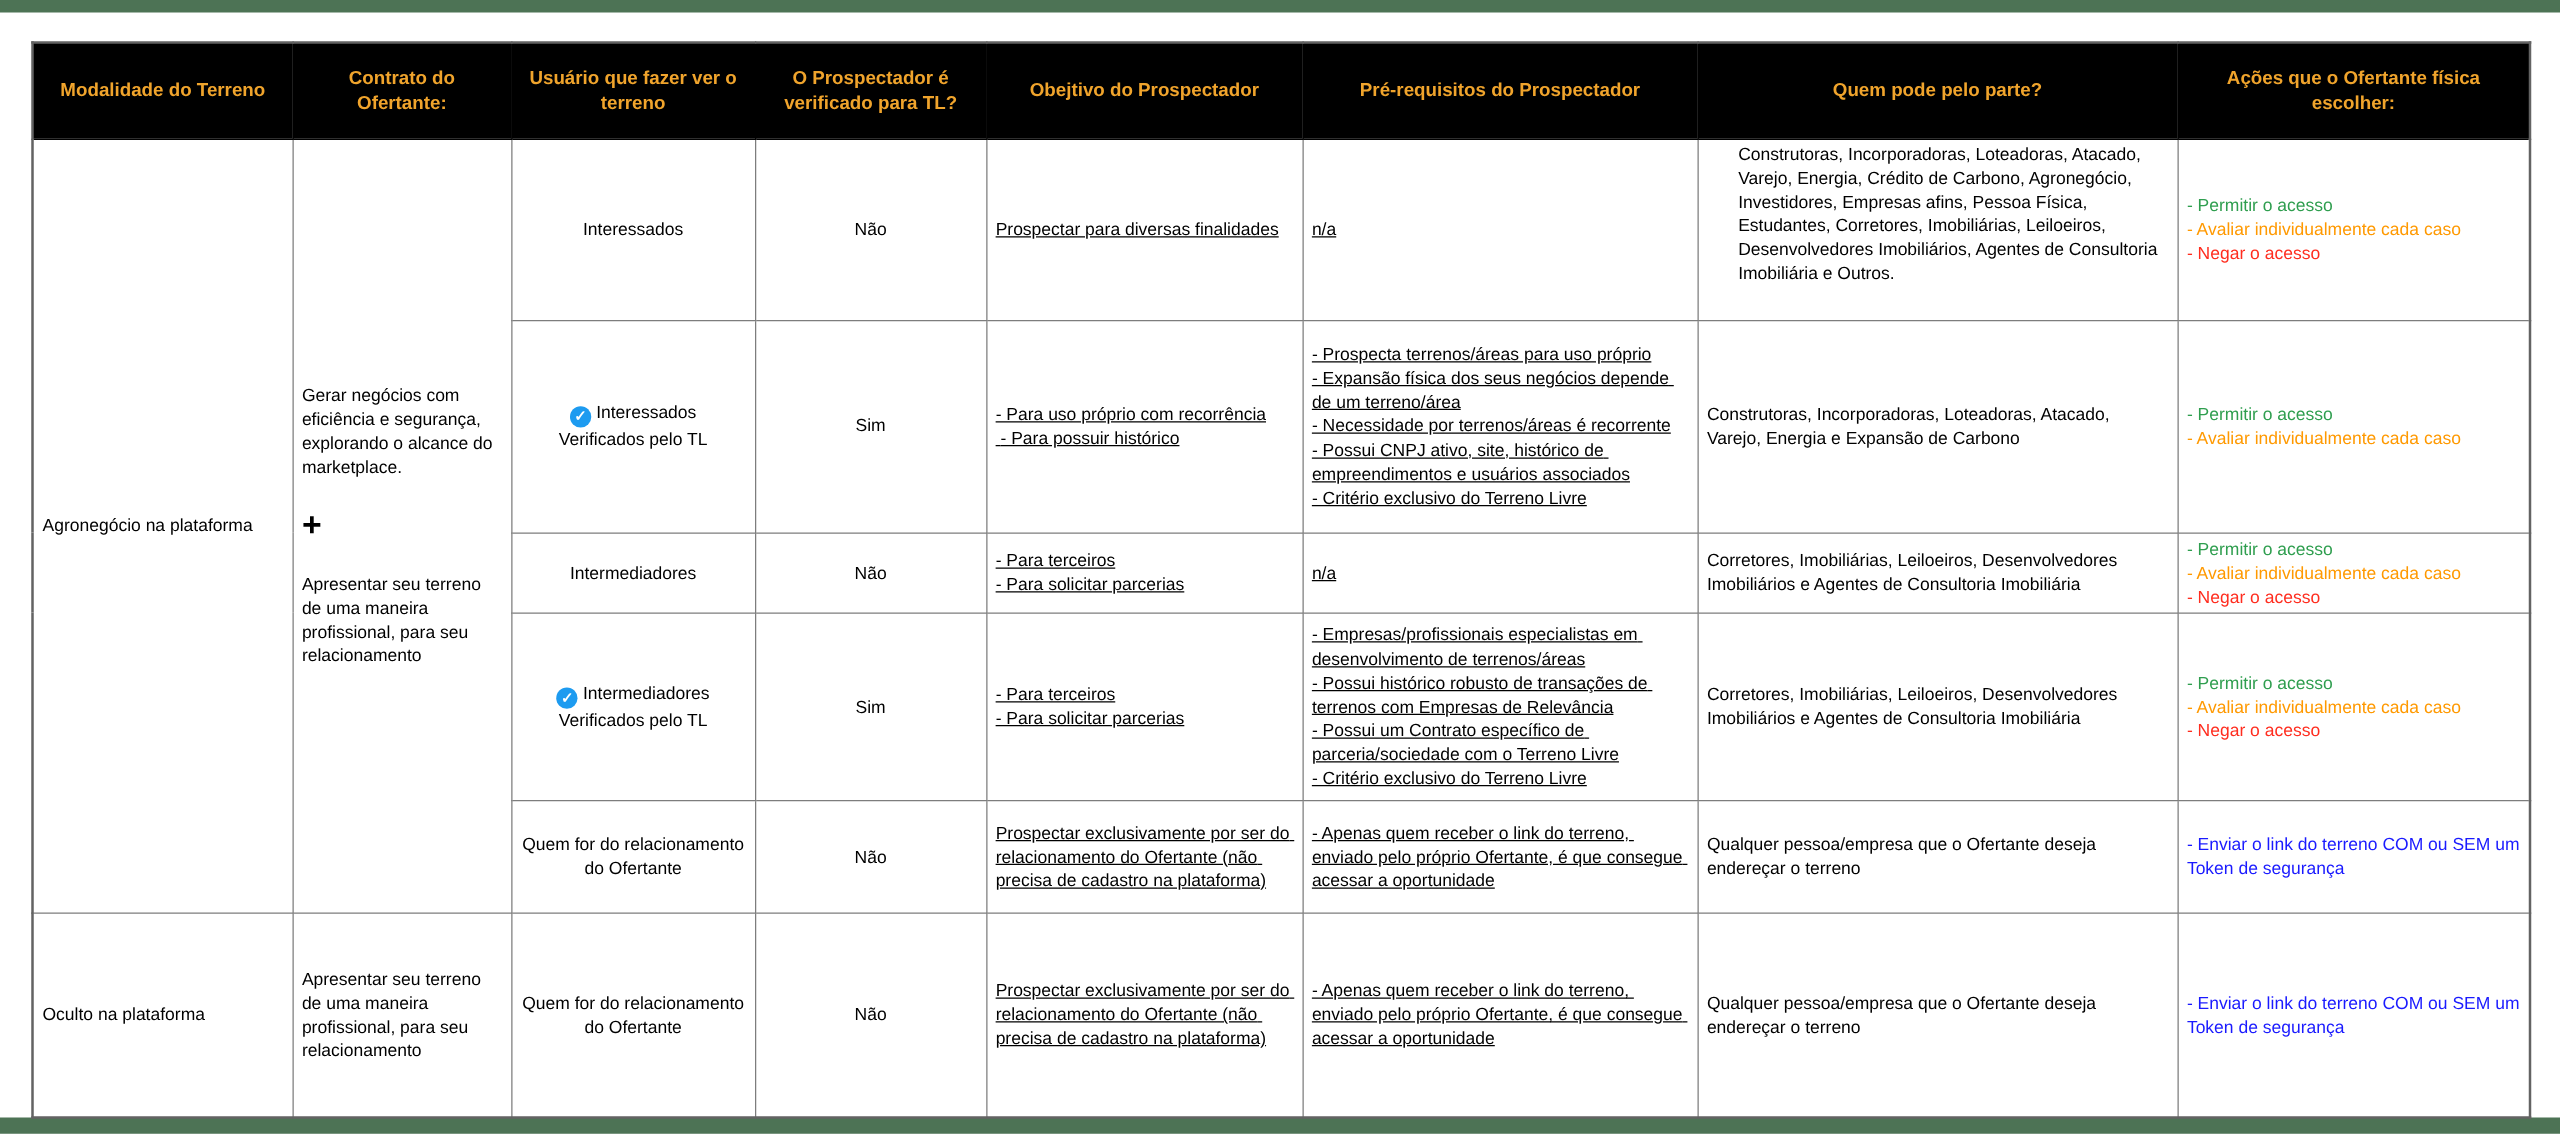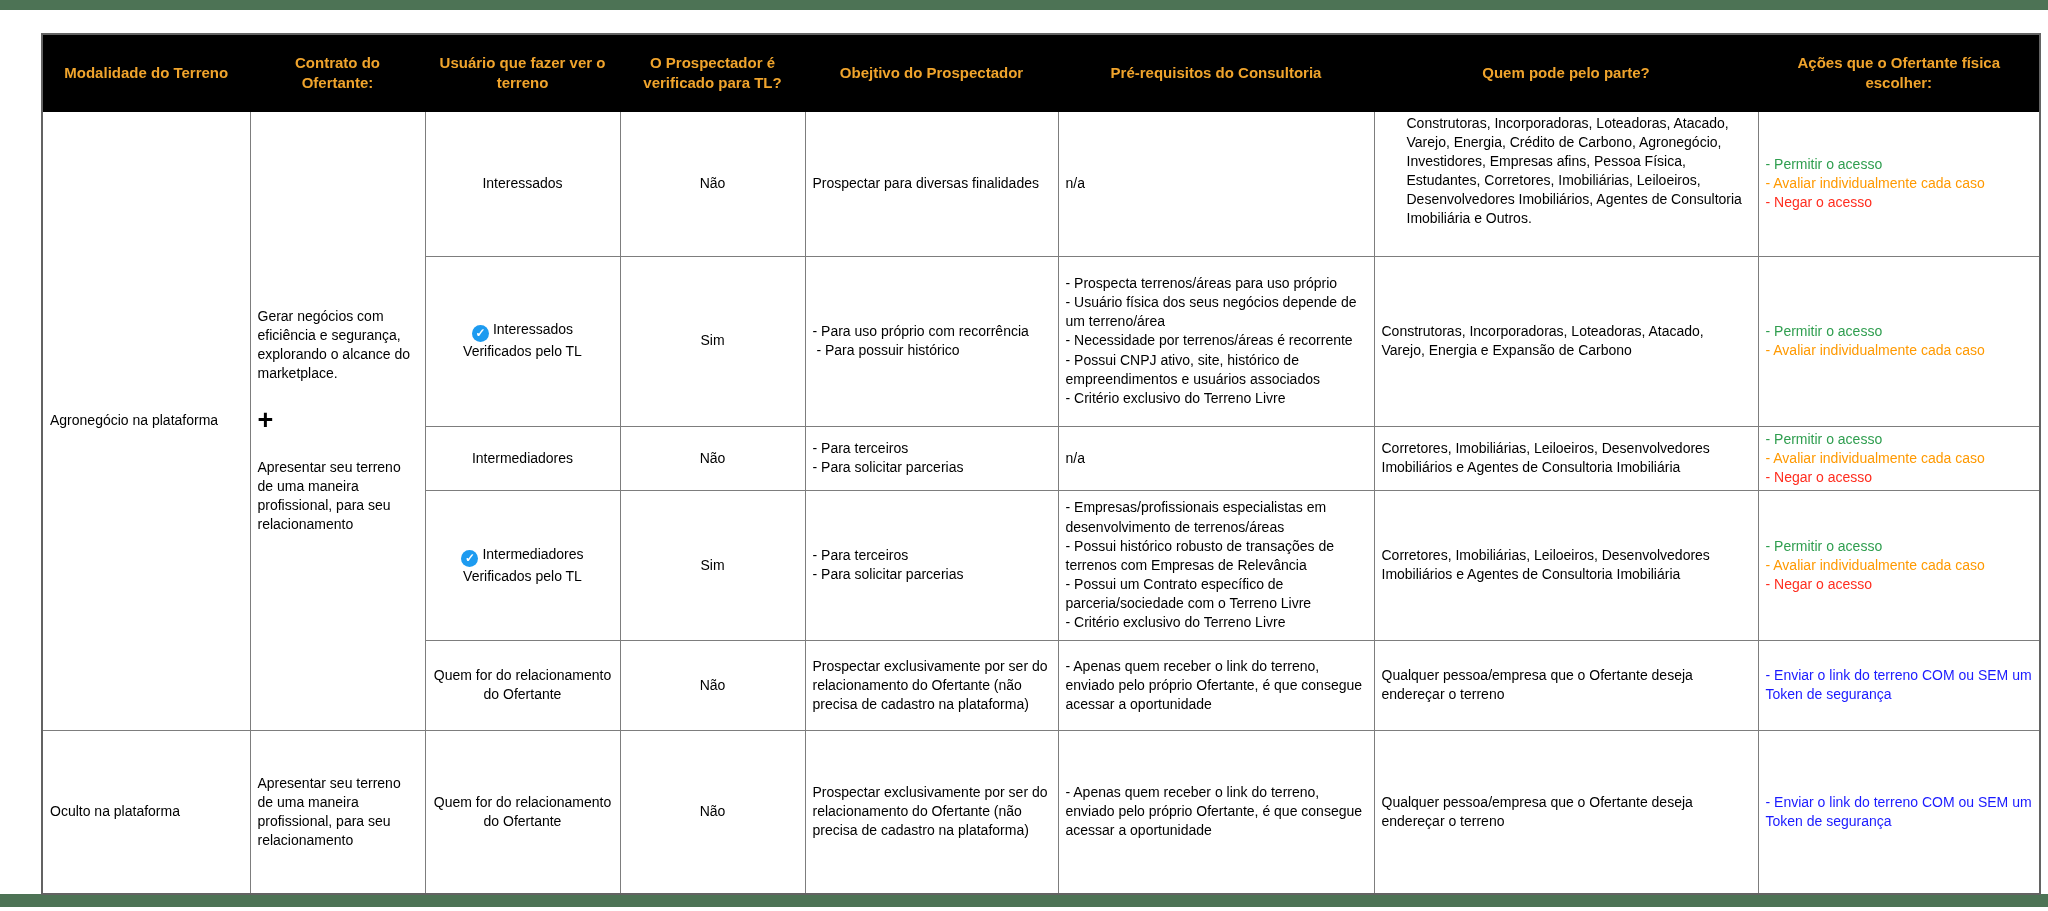--- a/index.html
+++ b/index.html
@@ -12,21 +12,20 @@
   }
   .accent-bar { position: absolute; left: 0; width: 2048px; }
   #topbar { top: 0; height: 10px; background: var(--top-bar-color, #4d7355); }
   #bottombar { top: 894px; height: 13px; background: var(--bottom-bar-color, #4d7355); }
 
   table#permits {
     position: absolute; left: 25px; top: 33px; width: 1998px;
     border-collapse: collapse; table-layout: fixed;
     font-size: 14px; line-height: 1.36;
     border: 2px solid #636363;
-    margin-left: 16px;
   }
   th {
     background: var(--header-bg, #000);
     color: var(--header-text, #f0a42c);
     font-weight: bold; font-size: 15px; line-height: 1.3;
     text-align: center; vertical-align: middle;
     padding: 4px 10px; border: 1px solid #000;
   }
   td {
     border: 1px solid #7d7d7d;
@@ -38,21 +37,21 @@
   tr.h1 { height: 145px; }
   tr.h2 { height: 170px; }
   tr.h3 { height: 62px; }
   tr.h4 { height: 150px; }
   tr.h5 { height: 90px; }
   tr.h6 { height: 164px; }
 
   td.tc { text-align: center; }
   td.tl { text-align: left; }
   td.vtop { vertical-align: top; padding-top: 2px; padding-left: 32px; }
-  .ml { white-space: pre-wrap; }
+  .ml { white-space: pre-wrap; text-decoration: underline; }
 
   .plus { font-size: 27px; font-weight: bold; margin: 24px 0; line-height: 1; }
 
   .badge {
     display: inline-block; width: 17px; height: 17px; border-radius: 50%;
     background: var(--verified-badge, #1d9bf0); color: #fff;
     font-size: 12px; font-weight: bold; line-height: 17px; text-align: center;
     vertical-align: -3px; margin-right: 4px;
   }
 </style>
@@ -73,21 +72,21 @@
       <col style="width:384px">
       <col style="width:282px">
   </colgroup>
   <thead>
     <tr>
       <th>Modalidade do Terreno</th>
       <th>Contrato do Ofertante:</th>
       <th>Usuário que fazer ver o terreno</th>
       <th>O Prospectador é verificado para TL?</th>
       <th>Obejtivo do Prospectador</th>
-      <th>Pré-requisitos do Consultoria</th>
+      <th>Pré-requisitos do Prospectador</th>
       <th>Quem pode pelo parte?</th>
       <th>Ações que o Ofertante física escolher:</th>
     </tr>
   </thead>
   <tbody>
 
     <tr class="h1">
       <td class="tl" rowspan="5">Agronegócio na plataforma</td>
       <td class="tl" rowspan="5">
         <div>Gerar negócios com eficiência e segurança, explorando o alcance do marketplace.</div>
@@ -107,21 +106,21 @@
     </tr>
     <tr class="h2">
       <td class="tc">
         <div><span class="badge">✓</span><span>Interessados</span></div>
         <div>Verificados pelo TL</div>
       </td>
       <td class="tc">Sim</td>
       <td class="tl ml">- Para uso próprio com recorrência
  - Para possuir histórico</td>
       <td class="tl ml">- Prospecta terrenos/áreas para uso próprio
-- Usuário física dos seus negócios depende de um terreno/área
+- Expansão física dos seus negócios depende de um terreno/área
 - Necessidade por terrenos/áreas é recorrente
 - Possui CNPJ ativo, site, histórico de empreendimentos e usuários associados
 - Critério exclusivo do Terreno Livre</td>
       <td class="tl">Construtoras, Incorporadoras, Loteadoras, Atacado, Varejo, Energia e Expansão de Carbono</td>
       <td class="tl">
           <div style="color: rgb(47, 158, 79);">- Permitir o acesso</div>
           <div style="color: rgb(255, 153, 0);">- Avaliar individualmente cada caso</div>
         </td>
     </tr>
     <tr class="h3">

